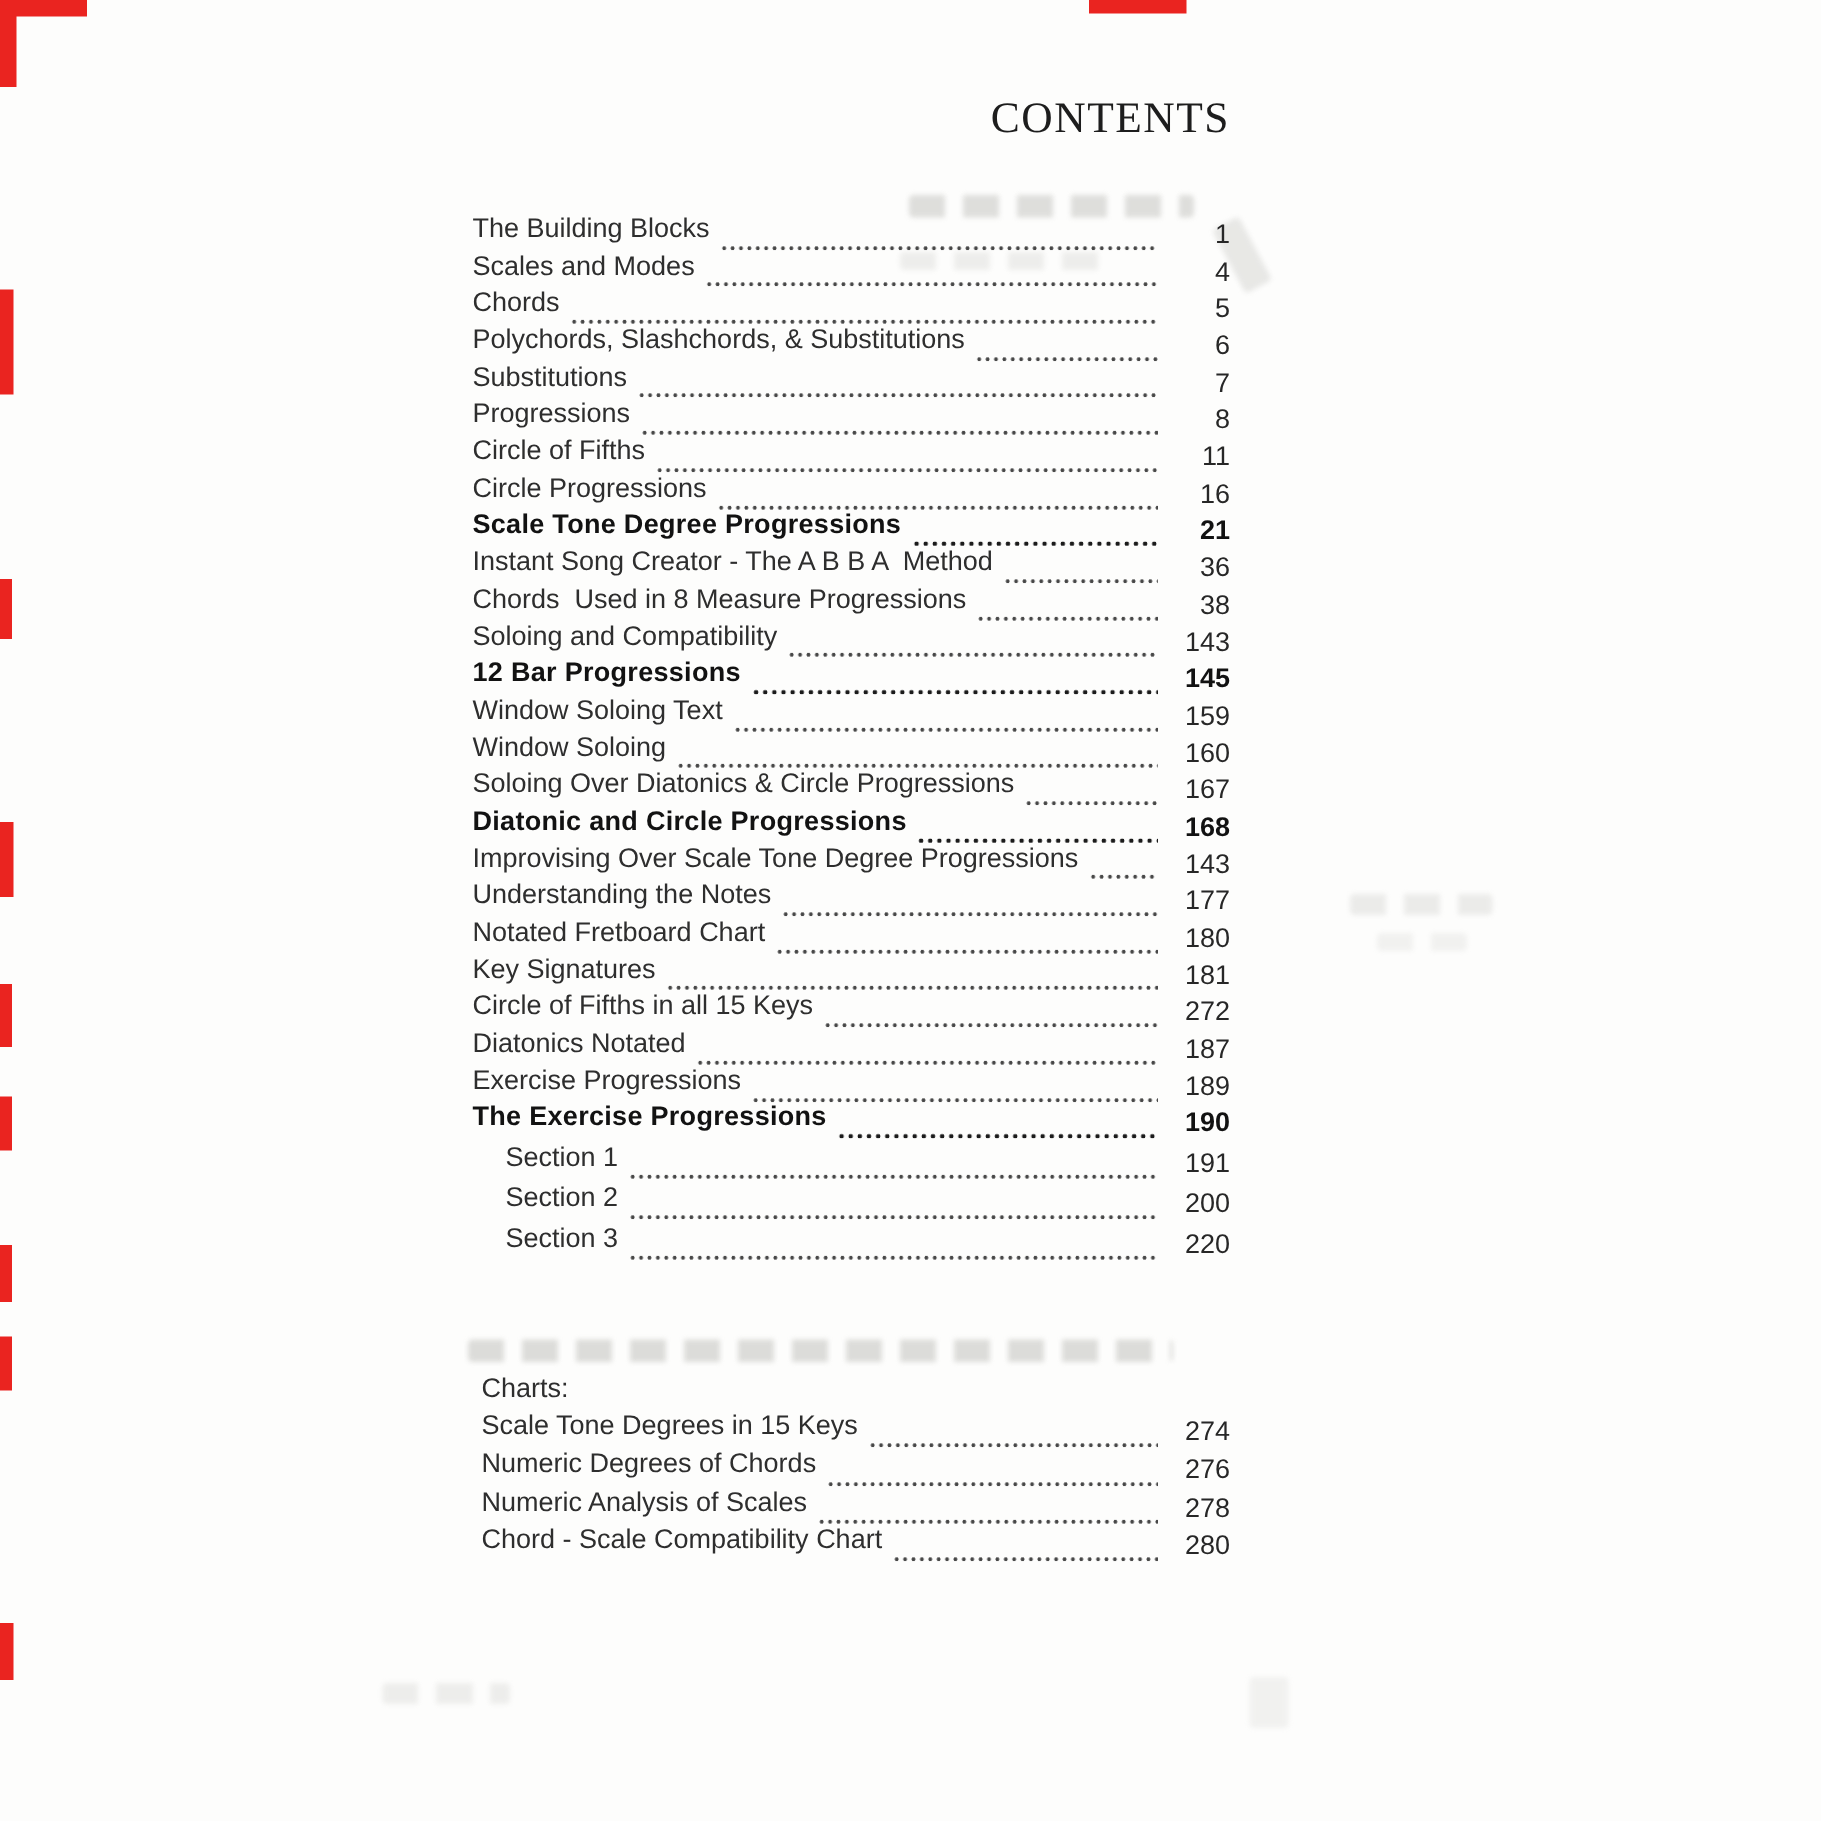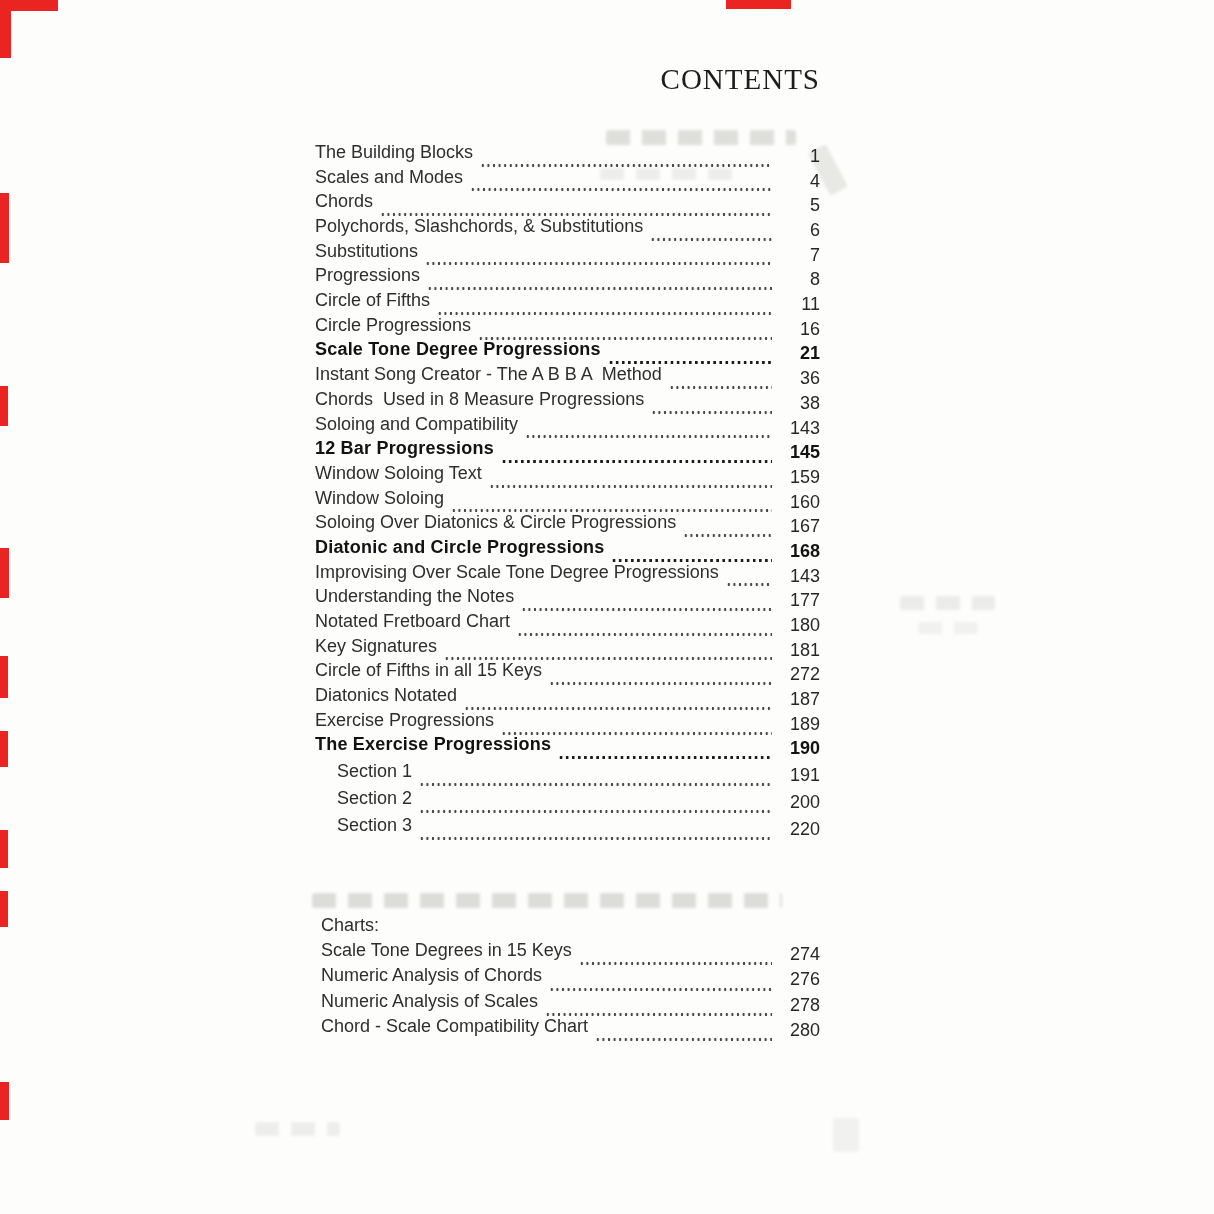--- a/index.html
+++ b/index.html
@@ -253,21 +253,21 @@
     <div class="row heading">
       <span class="label">Charts:</span>
     </div>
     <div id="charts-list" style="display:flex;flex-direction:column;">
         <div class="row">
           <span class="label">Scale Tone Degrees in 15 Keys</span>
           <span class="dots"></span>
           <span class="num">274</span>
         </div>
         <div class="row">
-          <span class="label">Numeric Analysis of Chords</span>
+          <span class="label">Numeric Degrees of Chords</span>
           <span class="dots"></span>
           <span class="num">276</span>
         </div>
         <div class="row">
           <span class="label">Numeric Analysis of Scales</span>
           <span class="dots"></span>
           <span class="num">278</span>
         </div>
         <div class="row">
           <span class="label">Chord - Scale Compatibility Chart</span>

